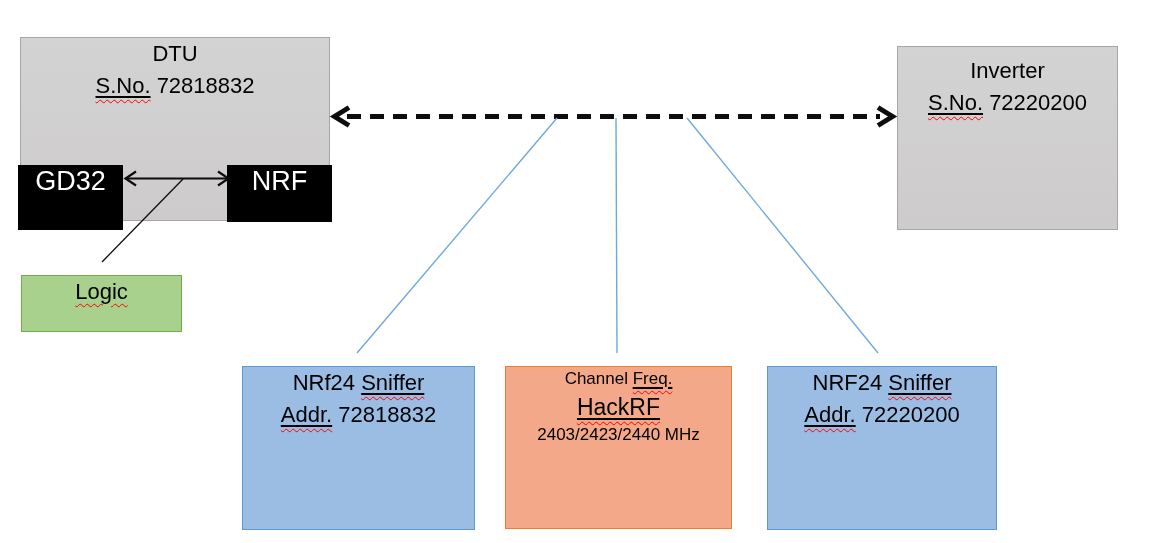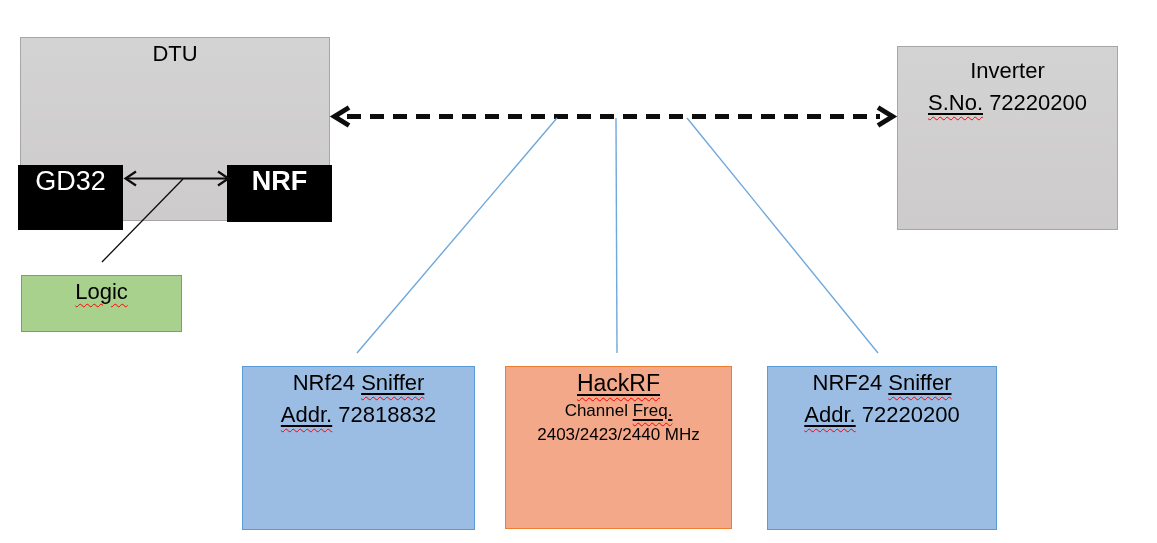--- a/index.html
+++ b/index.html
@@ -13,21 +13,21 @@
     text-align:center; font-size:22px; line-height:32px;margin-top:13px;
   }
   .gray   { background:linear-gradient(180deg, var(--gray-fill-top), var(--gray-fill-bottom)); border:1px solid var(--gray-border); }
   .black  { background:var(--black-fill); color:#ffffff; font-size:27px; }
   .green  { background:var(--green-fill); border:1.5px solid var(--green-border); }
   .blue   { background:var(--blue-fill);  border:1.5px solid var(--blue-border); }
   .orange { background:var(--orange-fill);border:1.5px solid var(--orange-border); }
 
   .dtu           { left:20px;  top:24px;  width:310px; height:184px; }
   .gd32          { left:18px;  top:152px; width:105px; height:65px; }
-  .nrf           { left:227px; top:152px; width:105px; height:57px;font-weight:bold; }
+  .nrf           { left:227px; top:152px; width:105px; height:57px; }
   .logic         { left:21px;  top:262px; width:161px; height:57px; }
   .inverter      { left:897px; top:33px;  width:221px; height:184px; padding-top:8px; }
   .sniffer-left  { left:242px; top:353px; width:233px; height:164px; }
   .hackrf        { left:505px; top:353px; width:227px; height:163px; }
   .sniffer-right { left:767px; top:353px; width:230px; height:164px; }
 
   .hack-title { font-size:23px; line-height:32px; }
   .small      { font-size:17px; line-height:24px; }
   .tline      { white-space:pre-wrap; }
 
@@ -45,20 +45,21 @@
   .plain-line { stroke:var(--arrow-black); stroke-width:1.3; fill:none; }
   .blue-line  { stroke:var(--connector-blue); stroke-width:1.4; fill:none; }
 </style>
 </head>
 <body>
 
 <div class="canvas">
 
   <div class="box gray dtu">
     <div class="tline">DTU</div>
+    <div class="tline"><span class="sp"><span class="u">S.No.</span></span><span> 72818832</span></div>
   </div>
 
   <div class="box black gd32">
     <div class="tline">GD32</div>
   </div>
   <div class="box black nrf">
     <div class="tline">NRF</div>
   </div>
 
   <div class="box green logic">
@@ -69,22 +70,22 @@
     <div class="tline">Inverter</div>
     <div class="tline"><span class="sp"><span class="u">S.No.</span></span><span> 72220200</span></div>
   </div>
 
   <div class="box blue sniffer-left">
     <div class="tline"><span>NRf24 </span><span class="sp"><span class="u">Sniffer</span></span></div>
     <div class="tline"><span class="sp"><span class="u">Addr.</span></span><span> 72818832</span></div>
   </div>
 
   <div class="box orange hackrf">
+    <div class="tline small"><span>Channel </span><span class="sp"><span class="u">Freq.</span></span></div>
     <div class="tline hack-title"><span class="sp"><span class="u">HackRF</span></span></div>
-    <div class="tline small"><span>Channel </span><span class="sp"><span class="u">Freq.</span></span></div>
     <div class="tline small">2403/2423/2440 MHz</div>
   </div>
 
   <div class="box blue sniffer-right">
     <div class="tline"><span>NRF24 </span><span class="sp"><span class="u">Sniffer</span></span></div>
     <div class="tline"><span class="sp"><span class="u">Addr.</span></span><span> 72220200</span></div>
   </div>
 
   <svg class="overlay" width="1157" height="543" viewBox="0 0 1157 543" aria-hidden="true">
 

